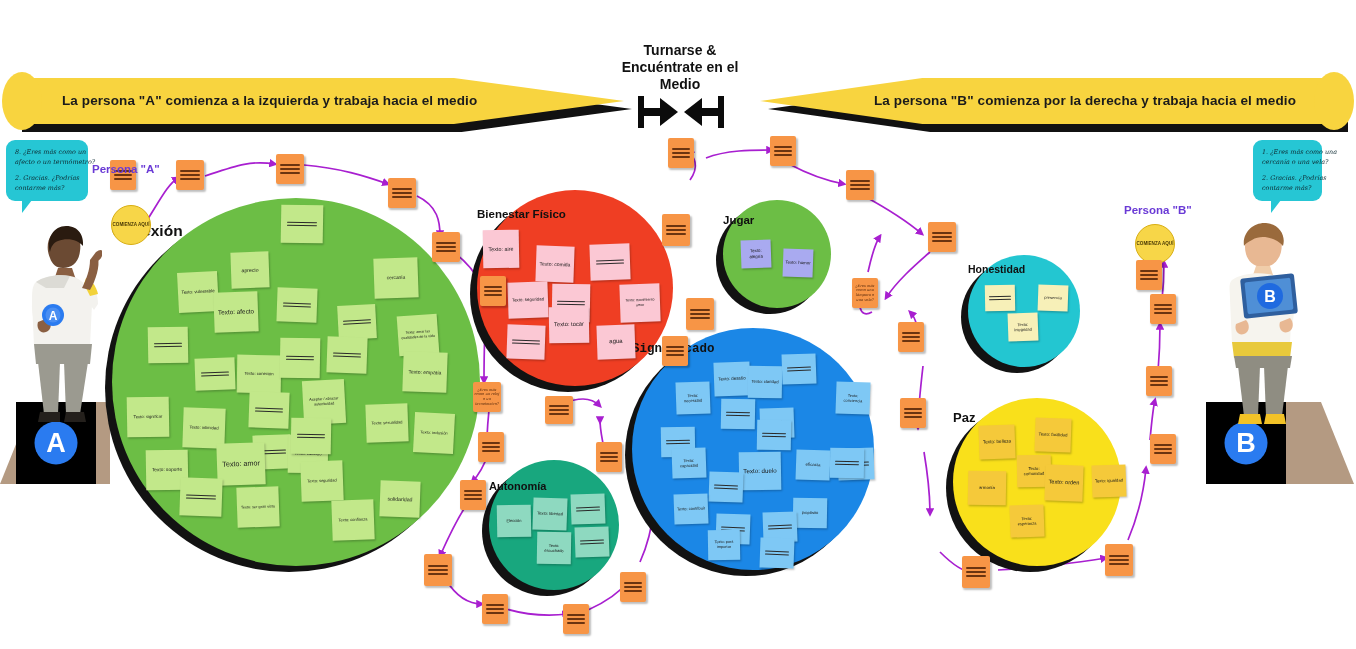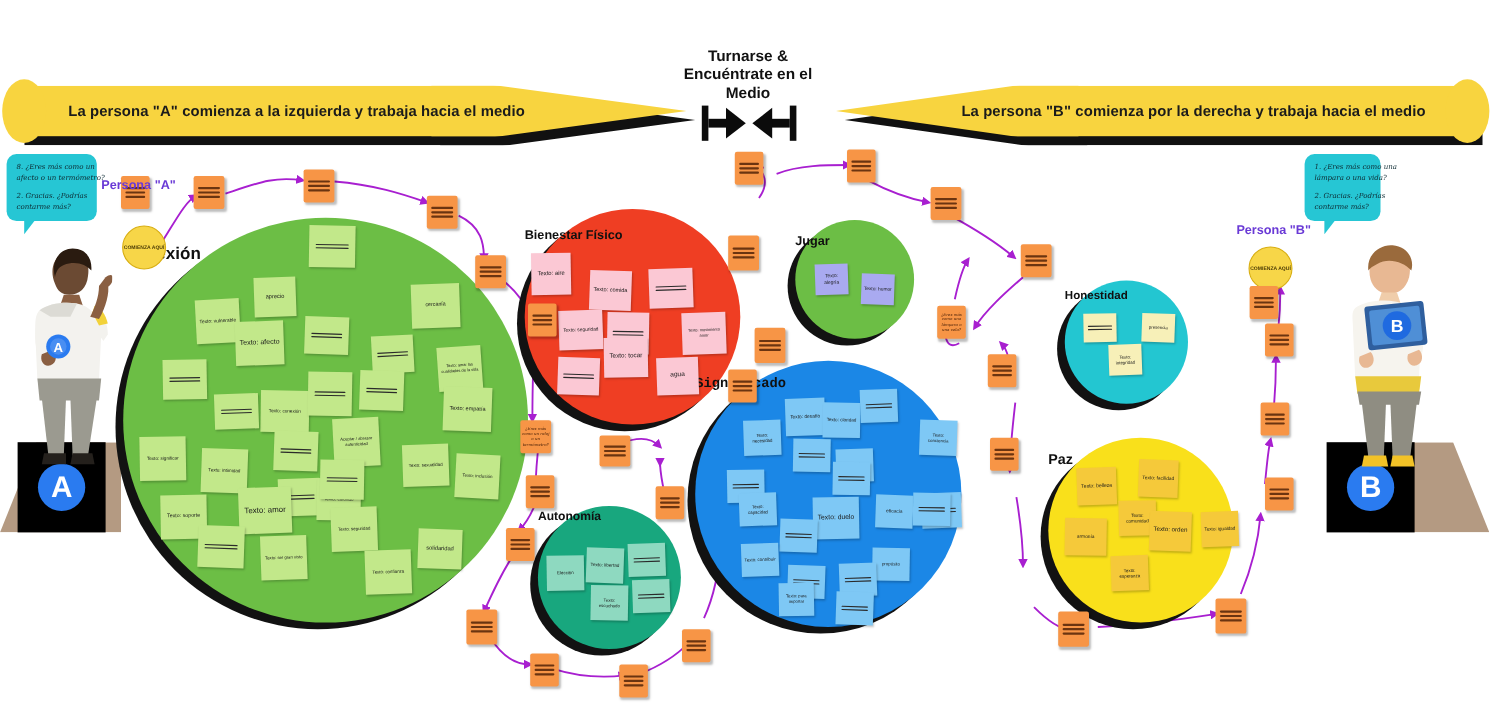--- a/index.html
+++ b/index.html
@@ -234,23 +234,23 @@
   </svg>
 
   <div class="ramp" style="left:0px; top:402px; width:110px; height:82px; background:#b49a82;
               clip-path:polygon(0 100%, 30% 0, 100% 0, 100% 100%);"></div>
   <div class="pedestal" style="left:16px; top:402px; width:80px; height:82px;">
     <div class="disc" style="width:43px;height:43px;font-size:27px;">
       <span>A</span>
     </div>
   </div>
 
-  <div class="bubble" style="left:1186px; top:140px; width:69px;">
+  <div class="bubble" style="left:1253px; top:140px; width:69px;">
     <div class="line">1. ¿Eres más como una</div>
-    <div class="line">lámpara o una vida?</div>
+    <div class="line">cercanía o una vela?</div>
     <div class="gap"></div>
     <div class="line">2. Gracias. ¿Podrías</div>
     <div class="line">contarme más?</div>
     <div class="tail" style="left:18px; bottom:-12px; border-width:13px 10px 0 0; border-color:#26c6d4 transparent transparent transparent;"></div>
   </div>
   <div class="persona-label" style="left:1124px; top:204px;">Persona "B"</div>
   <div class="start-badge" style="left:1135px; top:224px; width:40px; height:40px;">
     <span>COMIENZA AQUÍ</span>
   </div>
   <div class="onote" style="left:1136px; top:260px; width:26px; height:30px;">
@@ -306,21 +306,21 @@
 
   <div class="circle" style="left:723px; top:200px; width:108px; height:108px; background:#6cbe45;">
     <div class="ctitle" style="top:14px; font-size:11.5px;">Jugar</div>
   </div>
 
   <div class="circle" style="left:632px; top:328px; width:242px; height:242px; background:#1b87e6;">
     <div class="ctitle" style="top:14px; font-size:12.5px;font-family:Liberation Mono, monospace;">Significado</div>
   </div>
 
   <div class="circle" style="left:489px; top:460px; width:130px; height:130px; background:#18a77e;">
-    <div class="ctitle" style="top:4px; font-size:11px;">Autonomía</div>
+    <div class="ctitle" style="top:20px; font-size:11px;">Autonomía</div>
   </div>
 
   <div class="circle" style="left:953px; top:398px; width:168px; height:168px; background:#f9e01b;">
     <div class="ctitle" style="top:12px; font-size:13px;">Paz</div>
   </div>
 
   <div id="notes-layer">
       <div class="note" style="left: 178px; top: 272px; width: 40px; height: 40px; background: rgb(194, 232, 138); transform: rotate(-3deg);">
         <span style="font-size: 4.4px; line-height: 5.7px; color: rgb(26, 26, 26); padding: 0px 2px;">Texto: vulnerable</span>
       </div>

